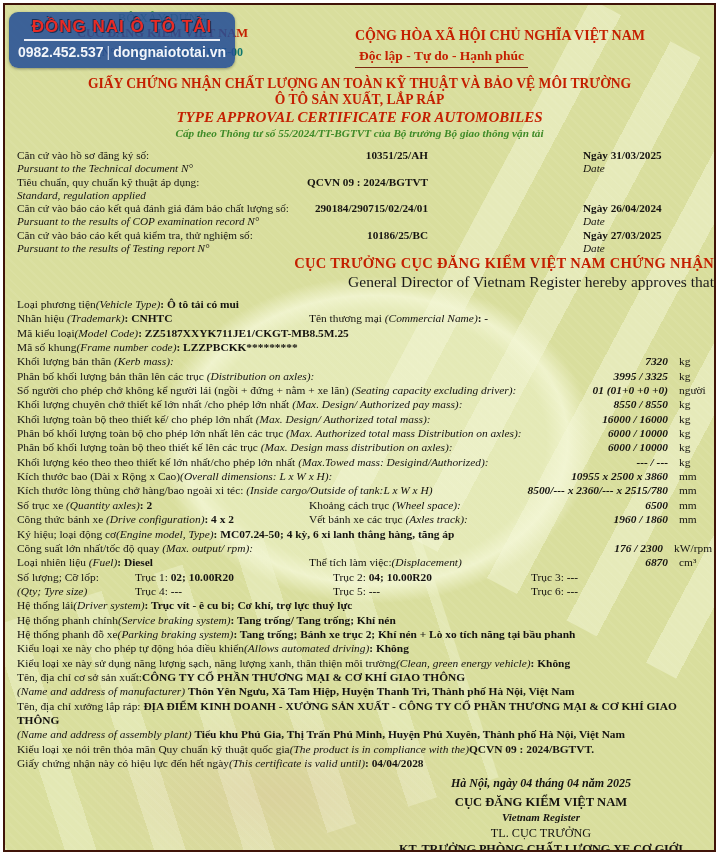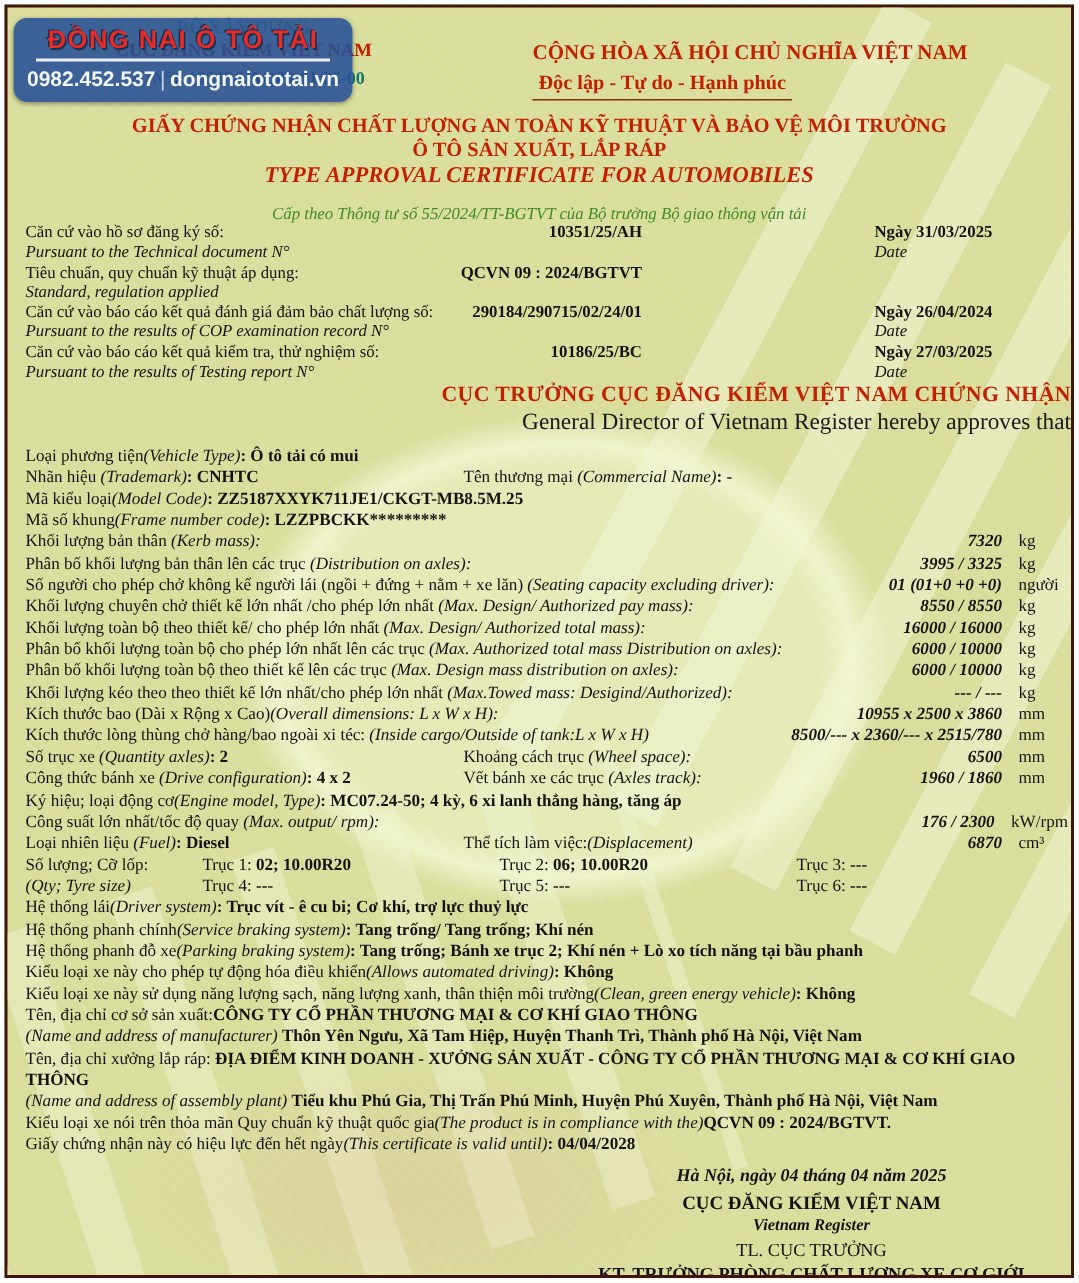--- a/index.html
+++ b/index.html
@@ -38,21 +38,21 @@
                text-shadow:1px 1px 0 #1b2f55, -1px -1px 0 #1b2f55;}
   .badge-rule{width:196px;height:2px;background:#e9edf5;margin:2px auto 3px;}
   .badge-contact{color:#f2f5fa;font-weight:bold;font-size:14px;
                  font-family:"Liberation Sans","DejaVu Sans",sans-serif;}
   .badge-contact .sep{font-weight:normal;color:#c9d6ea;padding:0 3px;}
   
   .title-block{position:absolute;left:0;top:71px;width:100%;text-align:center;line-height:1.18;}
   .t1{color:#c41f00;font-weight:bold;font-size:13.6px;}
   .t2{color:#c41f00;font-weight:bold;font-size:13.6px;}
   .t3{color:#c41f00;font-weight:bold;font-style:italic;font-size:15px;margin-top:1px;}
-  .t4{color:#3e8a28;font-weight:normal;font-style:italic;font-size:11.2px;margin-top:10px;}
+  .t4{color:#3e8a28;font-weight:bold;font-style:italic;font-size:11.2px;margin-top:0;}
   
   .pursuant{position:absolute;left:12px;top:144px;width:695px;font-size:11.2px;}
   .prow{position:relative;height:13.3px;line-height:13.3px;white-space:nowrap;}
   .pen{font-style:italic;}
   .pval{position:absolute;left:0;top:0;width:411px;text-align:right;font-weight:bold;}
   .pdate{position:absolute;left:566px;top:0;font-weight:bold;}
   .pdate-en{position:absolute;left:566px;top:0;font-style:italic;}
   
   .approve{position:absolute;left:0;top:250px;width:100%;text-align:right;}
   .ah-vn{color:#c41f00;font-weight:bold;font-size:14.5px;letter-spacing:.3px;}
@@ -256,21 +256,21 @@
       <div class="srow">
         <span class="c1"><span>Loại nhiên liệu </span><span class="i">(Fuel)</span><span class="b">: Diesel</span></span>
         <span class="sleft"><span>Thể tích làm việc:</span><span class="i">(Displacement)</span></span>
         <span class="sval">6870</span>
         <span class="sunit">cm³</span>
       </div>
 
       <div class="srow">
         <span class="tcol0">Số lượng; Cỡ lốp:</span>
         <span class="tcol"><span>Trục 1: </span><span class="b">02; 10.00R20</span></span>
-        <span class="tcol"><span>Trục 2: </span><span class="b">06; 10.00R20</span></span>
+        <span class="tcol"><span>Trục 2: </span><span class="b">04; 10.00R20</span></span>
         <span><span>Trục 3: </span><span class="b">---</span></span>
       </div>
       <div class="srow">
         <span class="tcol0 i">(Qty; Tyre size)</span>
         <span class="tcol"><span>Trục 4: </span><span class="b">---</span></span>
         <span class="tcol"><span>Trục 5: </span><span class="b">---</span></span>
         <span><span>Trục 6: </span><span class="b">---</span></span>
       </div>
 
       <div class="srow">

